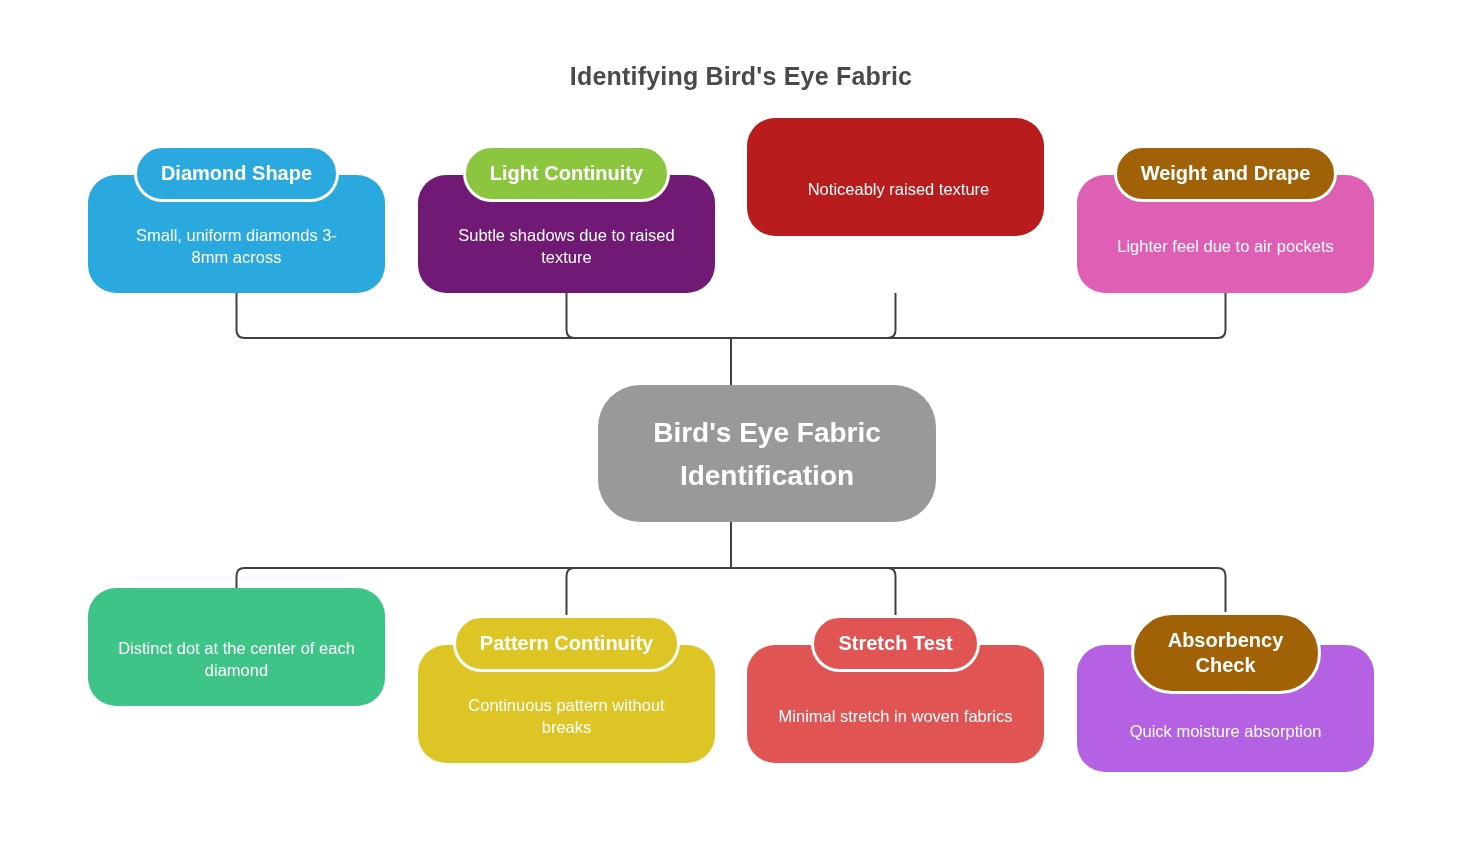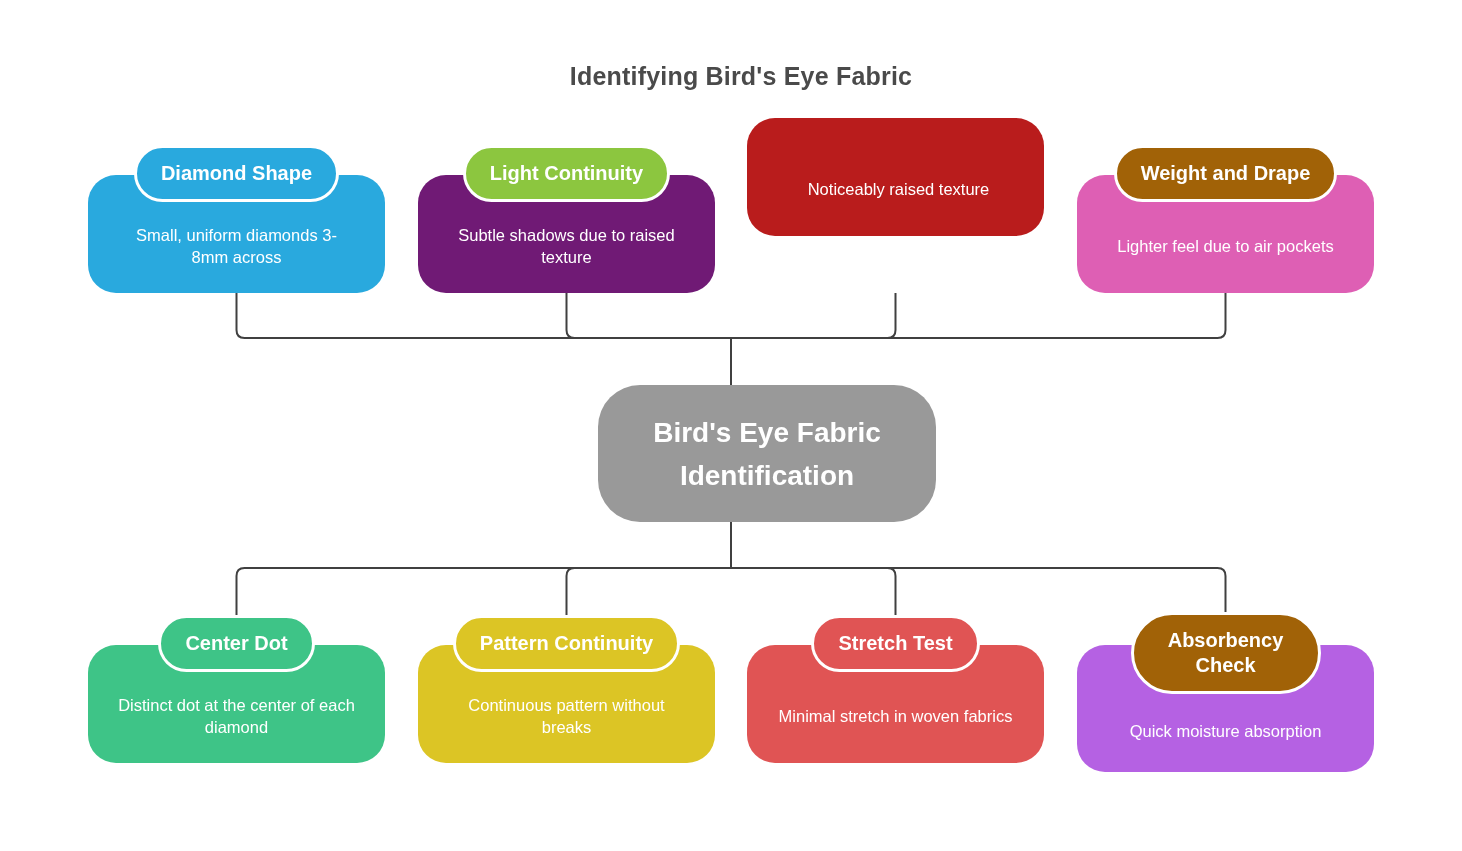--- a/index.html
+++ b/index.html
@@ -158,23 +158,20 @@
     <div class="body" style="background-color: rgb(222, 95, 180);">
       <span>Lighter feel due to air pockets</span>
     </div>
   </div>
 
   <div class="center-node" style="background-color: rgb(153, 153, 153);">
     <span>Bird's Eye Fabric Identification</span>
   </div>
 
   <div class="node pos-b0">
-    <div class="pill" style="background-color: rgb(62, 196, 135);">
-      <span>Center Dot</span>
-    </div>
     <div class="body" style="background-color: rgb(62, 196, 135);">
       <span>Distinct dot at the center of each diamond</span>
     </div>
   </div>
 
   <div class="node pos-b1">
     <div class="pill" style="background-color: rgb(220, 197, 37);">
       <span>Pattern Continuity</span>
     </div>
     <div class="body" style="background-color: rgb(220, 197, 37);">

